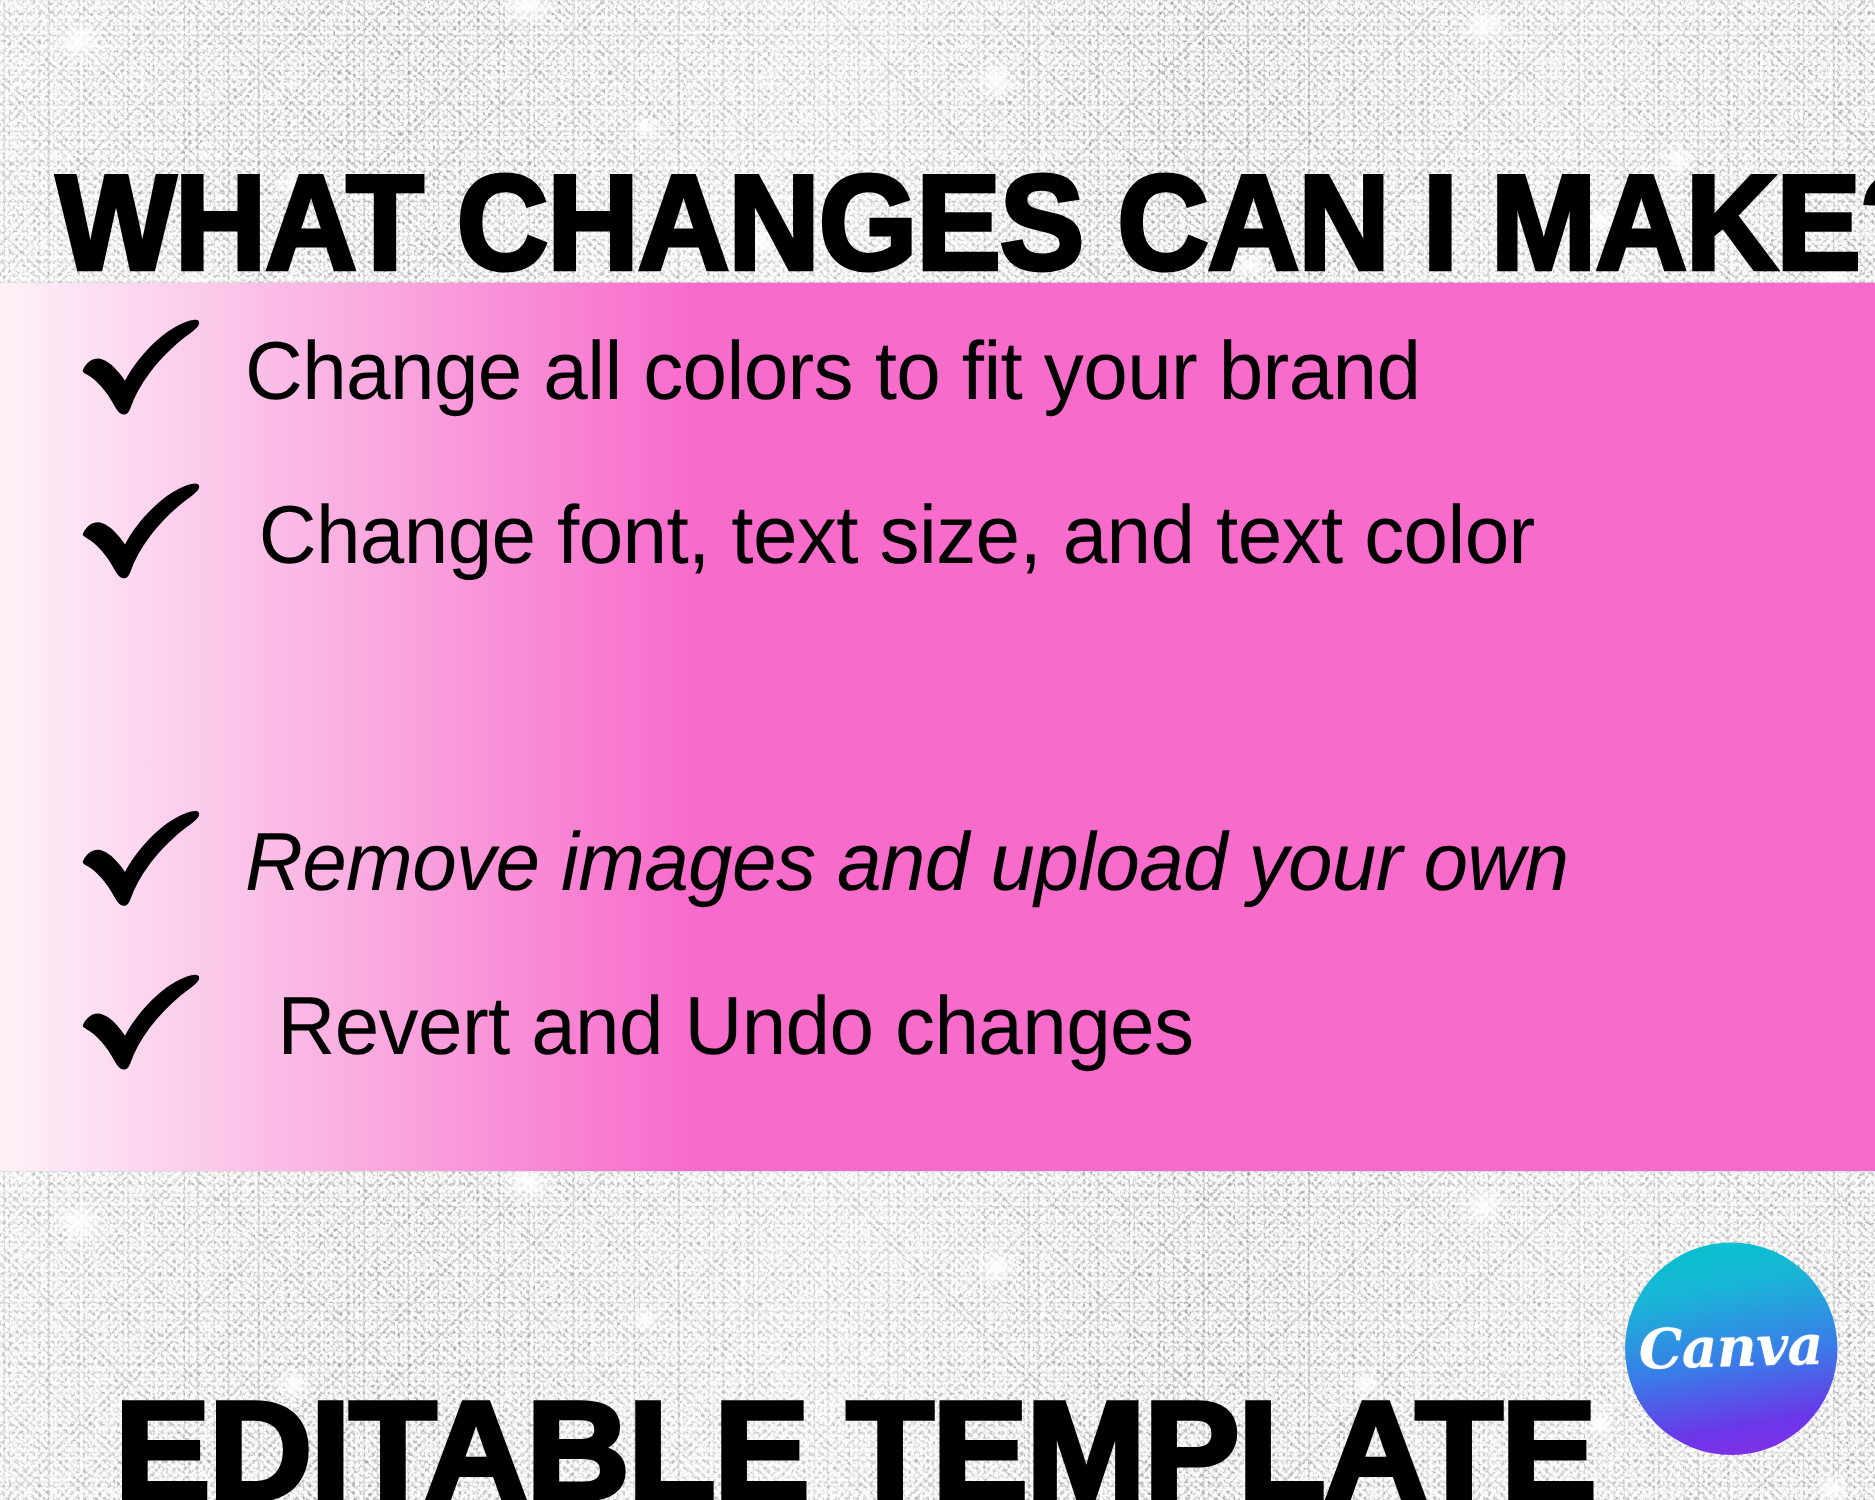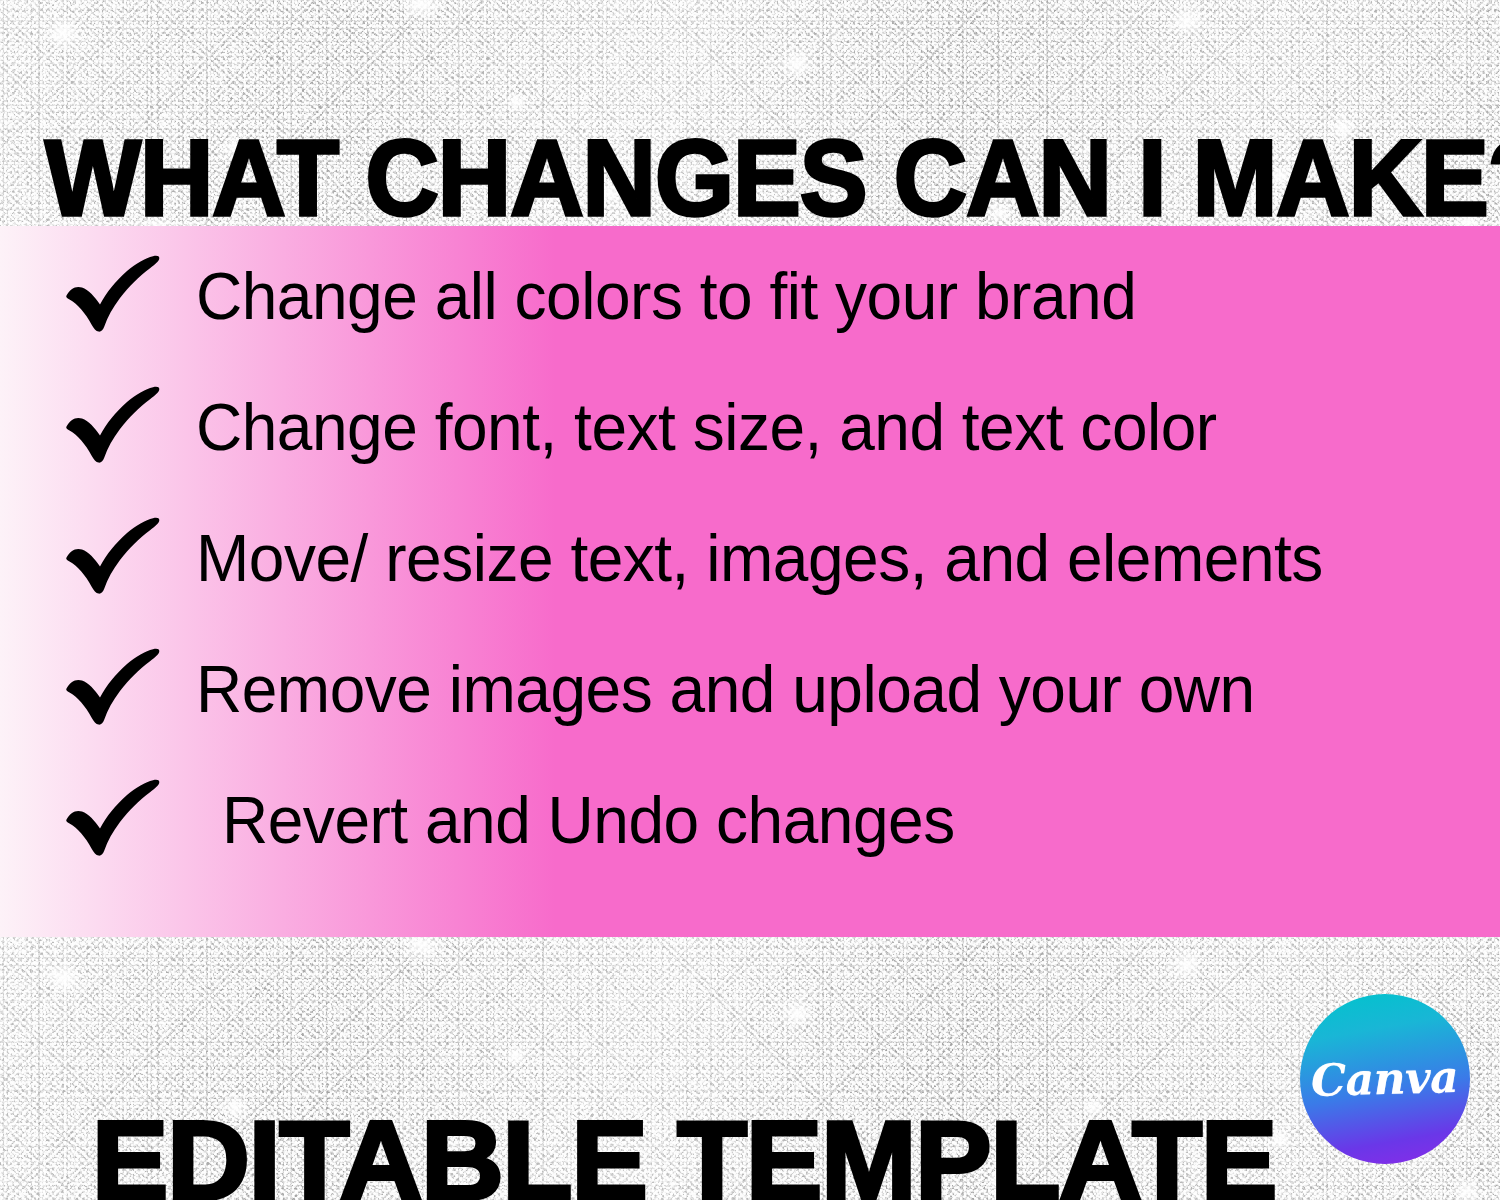--- a/index.html
+++ b/index.html
@@ -238,35 +238,29 @@
 
     <div id="check-list">
 
       <div class="check-row" style="top:18px;">
         <svg class="check-mark" viewBox="0 0 102 92">
           <path d="M6.5,45.5 C10,38.5 16,35.5 22,37.5 C28.5,39.8 34.5,46.5 40,54.5 C46,43 56,30.5 67,21 C76,13.2 85.5,8 93,6.2 C97.5,5.1 100,6.3 99.2,9.1 C98.5,11.6 95.2,14.4 90,18.2 C79.5,26 69,36.2 60,48 C52.8,57.5 47.5,67.2 44.2,76.8 C43,80.3 41,82 38.5,81.6 C36,81.2 33.8,78.8 31.5,74.5 C25.5,63.2 17.2,53.8 9.5,49.6 C6.8,48.1 5.6,47.1 6.5,45.5 Z" fill="#000000"></path>
         </svg>
         <span class="check-label">Change all colors to fit your brand</span>
       </div>
 
-      <div class="check-row" style="top:149px;">
+      <div class="check-row" style="top:149px;gap:11px;">
         <svg class="check-mark" viewBox="0 0 102 92">
           <path d="M6.5,45.5 C10,38.5 16,35.5 22,37.5 C28.5,39.8 34.5,46.5 40,54.5 C46,43 56,30.5 67,21 C76,13.2 85.5,8 93,6.2 C97.5,5.1 100,6.3 99.2,9.1 C98.5,11.6 95.2,14.4 90,18.2 C79.5,26 69,36.2 60,48 C52.8,57.5 47.5,67.2 44.2,76.8 C43,80.3 41,82 38.5,81.6 C36,81.2 33.8,78.8 31.5,74.5 C25.5,63.2 17.2,53.8 9.5,49.6 C6.8,48.1 5.6,47.1 6.5,45.5 Z" fill="#000000"></path>
         </svg>
         <span class="check-label">Change font, text size, and text color</span>
       </div>
 
-      <div class="check-row" style="top:280px;">
-        <svg class="check-mark" viewBox="0 0 102 92">
-          <path d="M6.5,45.5 C10,38.5 16,35.5 22,37.5 C28.5,39.8 34.5,46.5 40,54.5 C46,43 56,30.5 67,21 C76,13.2 85.5,8 93,6.2 C97.5,5.1 100,6.3 99.2,9.1 C98.5,11.6 95.2,14.4 90,18.2 C79.5,26 69,36.2 60,48 C52.8,57.5 47.5,67.2 44.2,76.8 C43,80.3 41,82 38.5,81.6 C36,81.2 33.8,78.8 31.5,74.5 C25.5,63.2 17.2,53.8 9.5,49.6 C6.8,48.1 5.6,47.1 6.5,45.5 Z" fill="#000000"></path>
-        </svg>
-        <span class="check-label">Move/ resize text, images, and elements</span>
-      </div>
-
-      <div class="check-row" style="top:411px;">
+
+      <div class="check-row" style="top:411px;font-style:italic;">
         <svg class="check-mark" viewBox="0 0 102 92">
           <path d="M6.5,45.5 C10,38.5 16,35.5 22,37.5 C28.5,39.8 34.5,46.5 40,54.5 C46,43 56,30.5 67,21 C76,13.2 85.5,8 93,6.2 C97.5,5.1 100,6.3 99.2,9.1 C98.5,11.6 95.2,14.4 90,18.2 C79.5,26 69,36.2 60,48 C52.8,57.5 47.5,67.2 44.2,76.8 C43,80.3 41,82 38.5,81.6 C36,81.2 33.8,78.8 31.5,74.5 C25.5,63.2 17.2,53.8 9.5,49.6 C6.8,48.1 5.6,47.1 6.5,45.5 Z" fill="#000000"></path>
         </svg>
         <span class="check-label">Remove images and upload your own</span>
       </div>
 
       <div class="check-row" style="top:542px;gap:26px;">
         <svg class="check-mark" viewBox="0 0 102 92">
           <path d="M6.5,45.5 C10,38.5 16,35.5 22,37.5 C28.5,39.8 34.5,46.5 40,54.5 C46,43 56,30.5 67,21 C76,13.2 85.5,8 93,6.2 C97.5,5.1 100,6.3 99.2,9.1 C98.5,11.6 95.2,14.4 90,18.2 C79.5,26 69,36.2 60,48 C52.8,57.5 47.5,67.2 44.2,76.8 C43,80.3 41,82 38.5,81.6 C36,81.2 33.8,78.8 31.5,74.5 C25.5,63.2 17.2,53.8 9.5,49.6 C6.8,48.1 5.6,47.1 6.5,45.5 Z" fill="#000000"></path>
         </svg>

